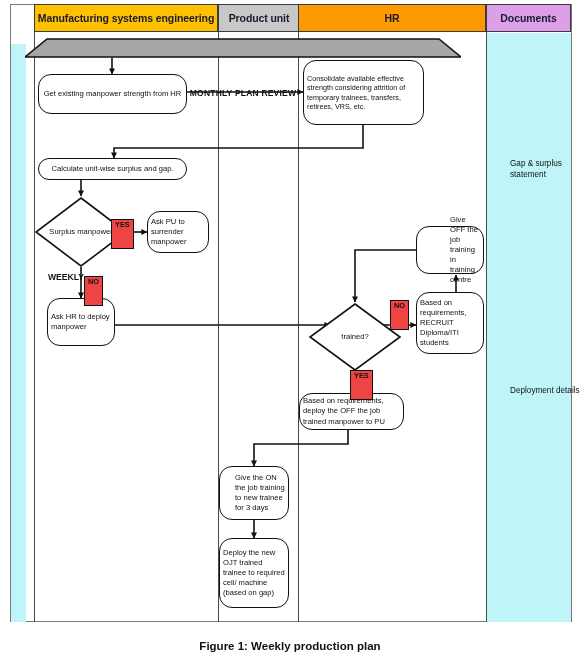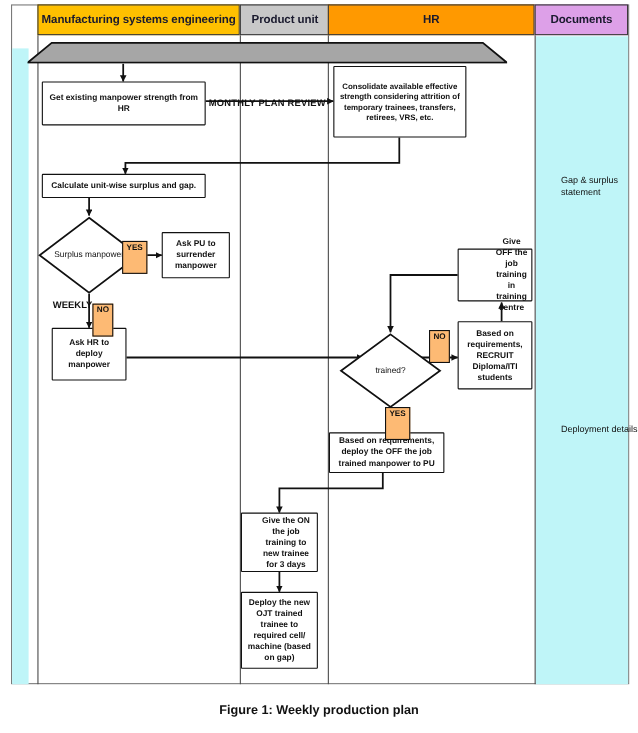--- a/index.html
+++ b/index.html
@@ -85,32 +85,30 @@
     color: #111;
     letter-spacing: 0.2px;
     z-index: 3;
     margin-top: 32px;
   }
   
   .node {
     position: absolute;
     box-sizing: border-box;
     border: 1.6px solid #111;
-    border-radius: 1px;
+    border-radius: 13px;
     background: #ffffff;
     display: flex;
     align-items: center;
     justify-content: center;
-    text-align: center;
     font-size: 7.6px;
     line-height: 1.32;
     color: #111;
     padding: 2px 3px;
     z-index: 5;
-    font-weight: bold;
   }
   .diamond-wrap {
     position: absolute;
     z-index: 5;
   }
   .diamond-wrap svg { display: block; }
   .diamond-label {
     position: absolute;
     left: 0; top: 0;
     width: 100%; height: 100%;
@@ -119,21 +117,21 @@
     justify-content: center;
     text-align: center;
     font-size: 7.6px;
     line-height: 1.3;
     color: #111;
   }
   .tag {
     position: absolute;
     box-sizing: border-box;
     border: 1.3px solid #111;
-    background: #fdba74;
+    background: #ef4444;
     font-size: 7.4px;
     font-weight: bold;
     color: #111;
     padding: 0px 3px 18px 3px;
     line-height: 1.35;
     z-index: 6;
   }
   .plain-label {
     position: absolute;
     font-size: 8.6px;

